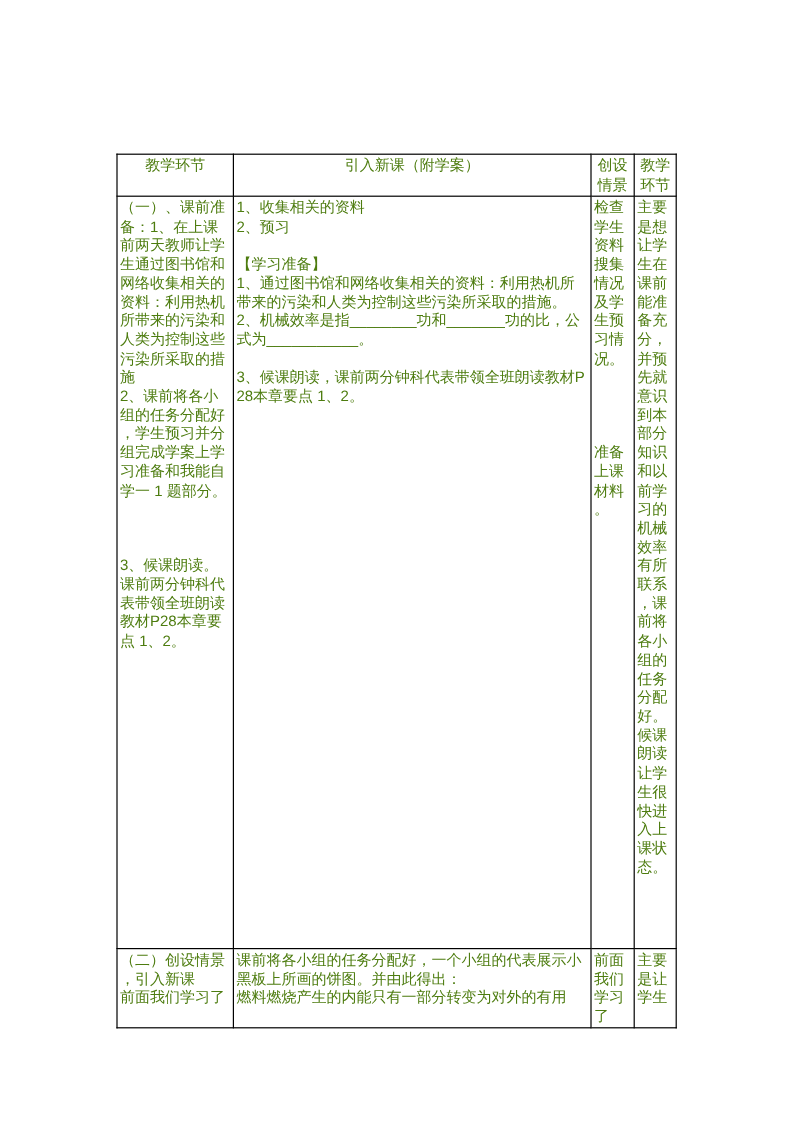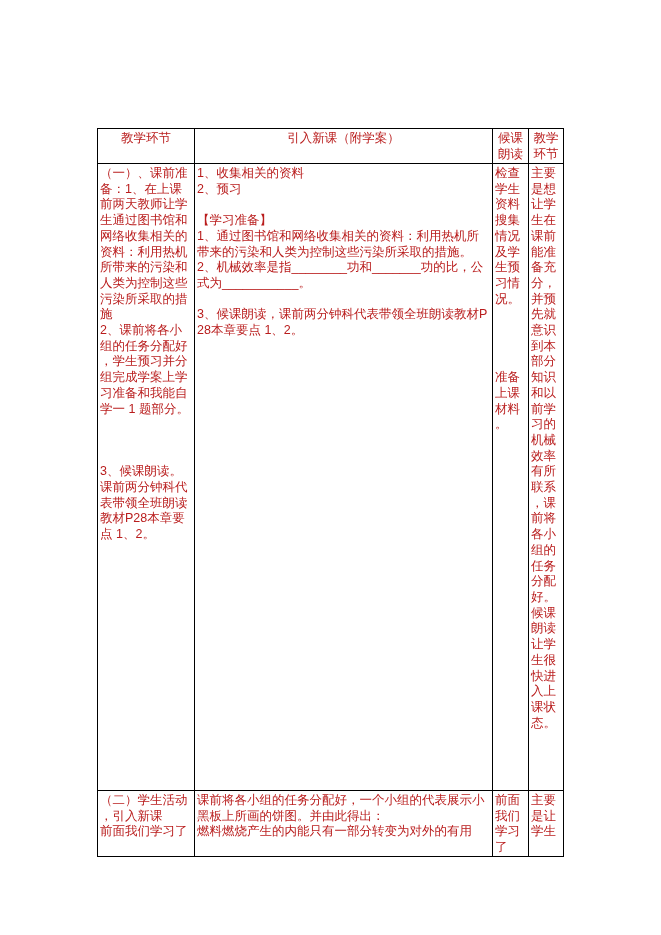--- a/index.html
+++ b/index.html
@@ -5,21 +5,21 @@
   html, body {
     margin: 0;
     padding: 0;
     background: #ffffff;
   }
   .page {
     position: relative;
     width: 661px;
     height: 935px;
     background: #ffffff;
-    color: #b91c1c;
+    color: #4d7c0f;
     font-family: "Liberation Sans", sans-serif;
     overflow: hidden;
   }
   table.lesson-table {
     position: absolute;
     left: 97px;
     top: 128px;
     width: 466px;
     border-collapse: collapse;
     table-layout: fixed;
@@ -50,21 +50,21 @@
     <colgroup>
       <col style="width:97px">
       <col style="width:298px">
       <col style="width:36px">
       <col style="width:35px">
     </colgroup>
     <tbody>
       <tr class="header-row">
         <td>教学环节</td>
         <td>引入新课（附学案）</td>
-        <td>候课朗读</td>
+        <td>创设情景</td>
         <td>教学环节</td>
       </tr>
       <tr class="row-1">
         <td>（一）、课前准备：1、在上课前两天教师让学生通过图书馆和网络收集相关的资料：利用热机所带来的污染和人类为控制这些污染所采取的措施
 2、课前将各小组的任务分配好，学生预习并分组完成学案上学习准备和我能自学一 1 题部分。
 
 
 
 3、候课朗读。课前两分钟科代表带领全班朗读教材P28本章要点 1、2。</td>
         <td>1、收集相关的资料
@@ -77,21 +77,21 @@
 3、候课朗读，课前两分钟科代表带领全班朗读教材P28本章要点 1、2。</td>
         <td>检查学生资料搜集情况及学生预习情况。
 
 
 
 
 准备上课材料。</td>
         <td>主要是想让学生在课前能准备充分，并预先就意识到本部分知识和以前学习的机械效率有所联系，课前将各小组的任务分配好。候课朗读让学生很快进入上课状态。</td>
       </tr>
       <tr class="row-2">
-        <td>（二）学生活动，引入新课
+        <td>（二）创设情景，引入新课
 前面我们学习了</td>
         <td>课前将各小组的任务分配好，一个小组的代表展示小黑板上所画的饼图。并由此得出：
 燃料燃烧产生的内能只有一部分转变为对外的有用</td>
         <td>前面我们学习了</td>
         <td>主要是让学生</td>
       </tr>
     </tbody>
   </table>
 </div>
 

